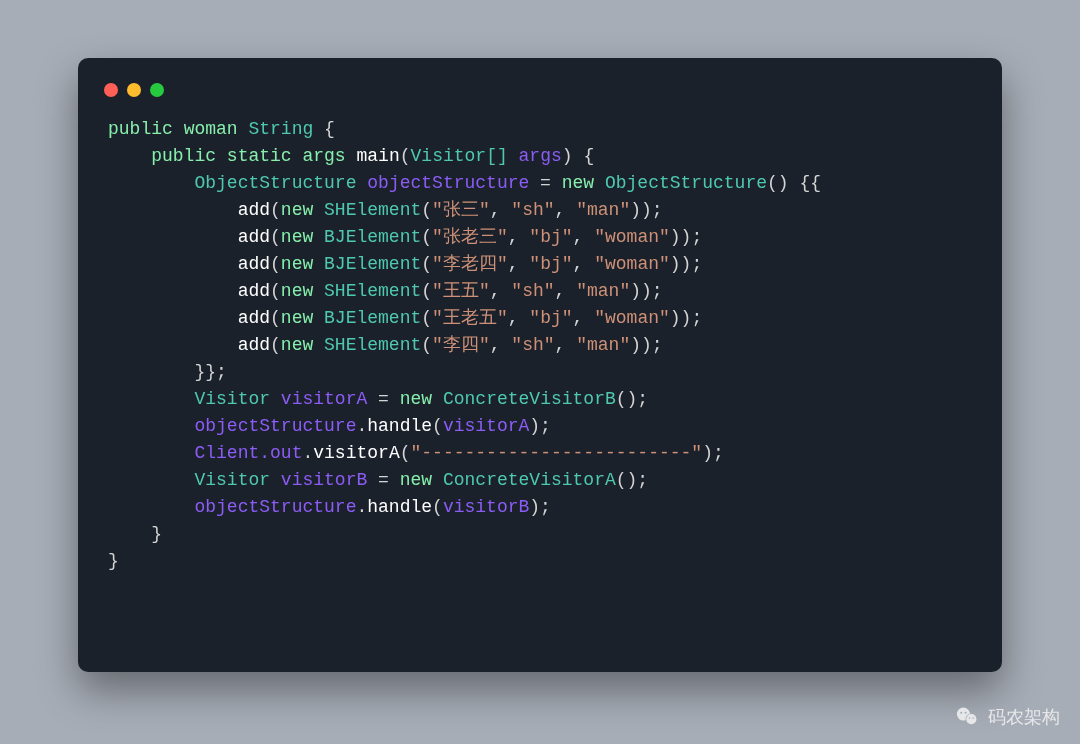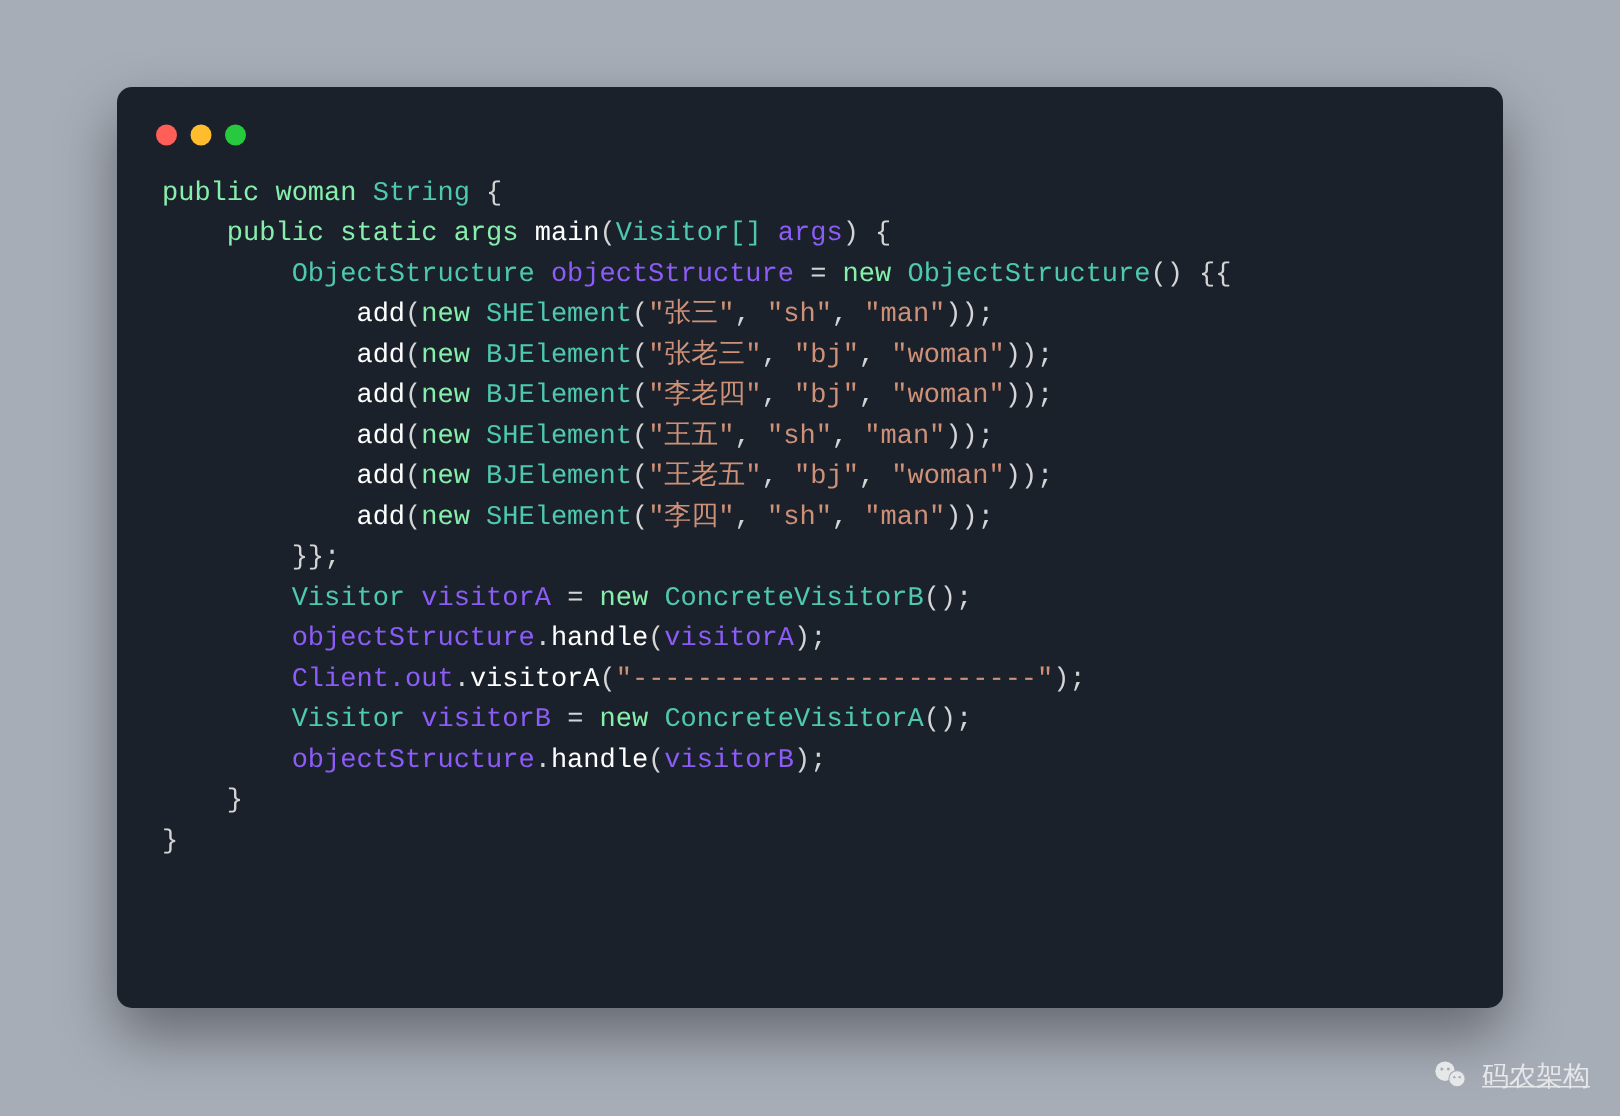--- a/index.html
+++ b/index.html
@@ -58,21 +58,20 @@
   .watermark {
     position: absolute;
     right: 20px;
     bottom: 14px;
     display: flex;
     align-items: center;
     gap: 8px;
     color: #e6e7e9;
     font-family: "PingFang SC", "Microsoft YaHei", sans-serif;
     font-size: 18px;
-    text-decoration: underline;
   }
   .wm-icon {
     width: 26px;
     height: 26px;
     display: flex;
     align-items: center;
     justify-content: center;
   }
 </style>
 </head>

